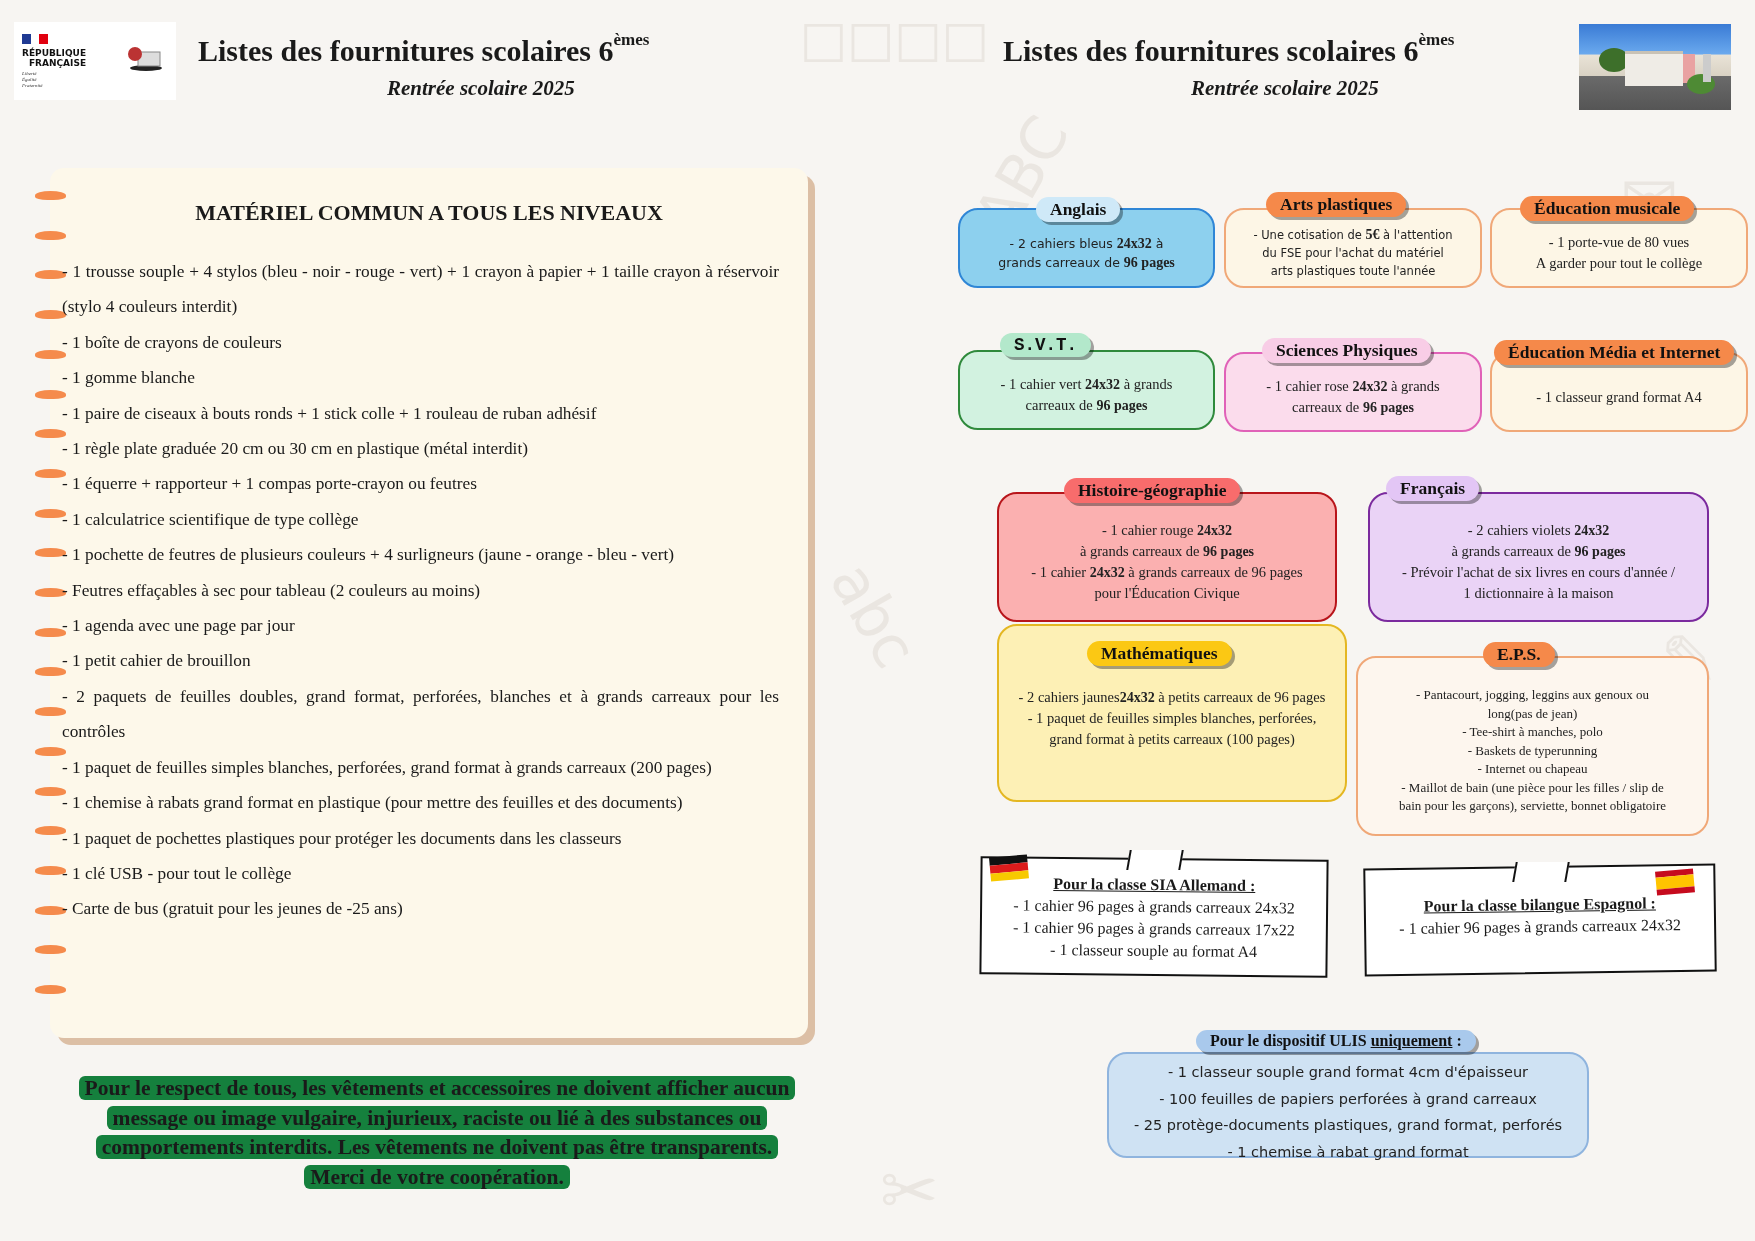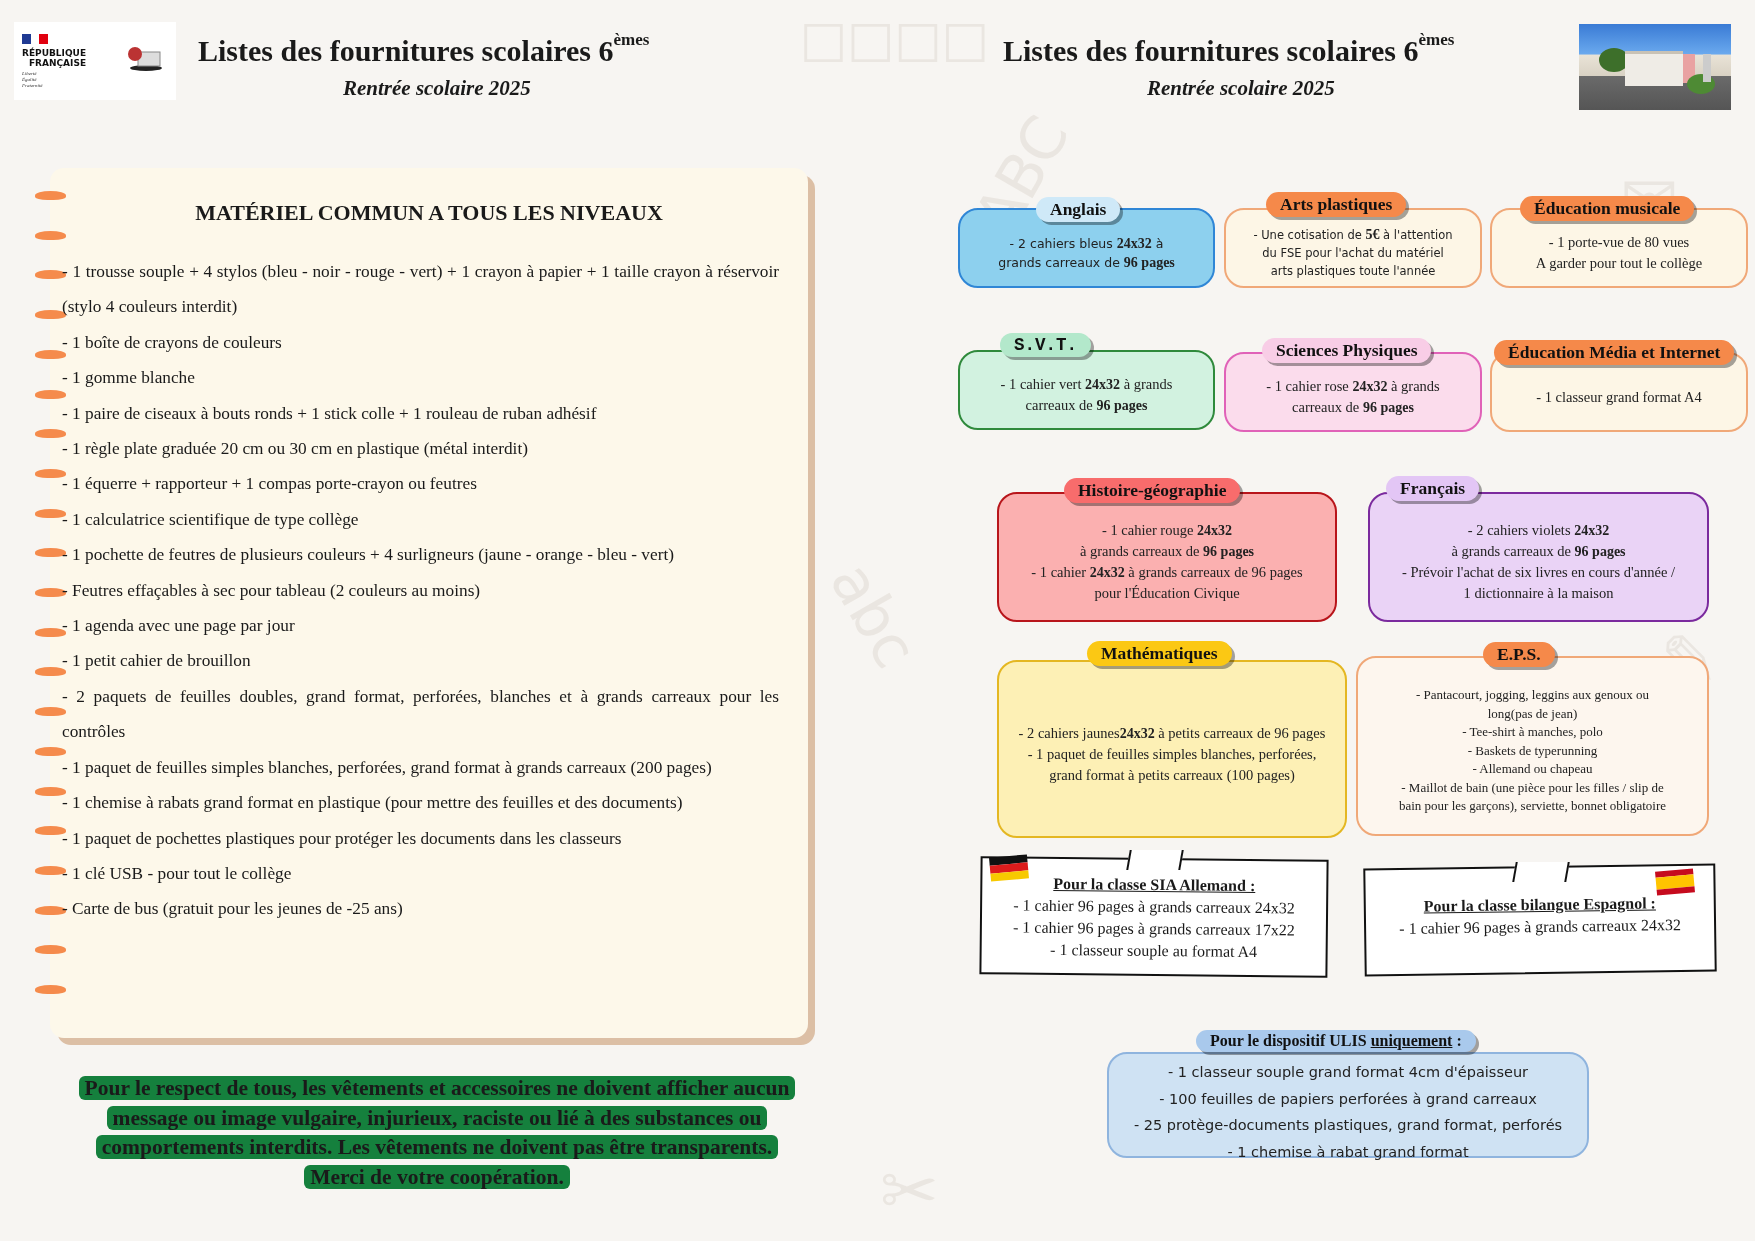--- a/index.html
+++ b/index.html
@@ -7,21 +7,21 @@
   .bg-doodle{position:absolute;color:#e8e3dd;font-family:"DejaVu Sans",sans-serif;font-size:70px;opacity:.8;pointer-events:none;}
   
   .logo-box{position:absolute;left:14px;top:22px;width:162px;height:78px;background:#fff;}
   .rf-flag{position:absolute;left:8px;top:12px;width:26px;height:10px;display:flex;}
   .rf-flag span{flex:1;}
   .rf-text{position:absolute;left:8px;top:26px;font-family:"DejaVu Sans",sans-serif;font-weight:bold;font-size:9px;line-height:10px;color:#111;text-align:right;}
   .rf-motto{position:absolute;left:8px;top:49px;font-style:italic;font-size:5px;line-height:6px;color:#333;}
   .college-logo{position:absolute;left:112px;top:20px;width:40px;height:30px;}
   .title{position:absolute;font-weight:bold;font-size:30px;white-space:nowrap;}
   .title sup{font-size:17px;vertical-align:top;position:relative;top:-4px;}
-  .subtitle{position:absolute;font-weight:bold;font-style:italic;font-size:21px;white-space:nowrap;}
+  .subtitle{position:absolute;font-weight:bold;font-style:italic;font-size:21px;white-space:nowrap;margin-left:44px;}
   .photo{position:absolute;left:1579px;top:24px;width:152px;height:86px;background:linear-gradient(180deg,#3a7bd5 0%,#6aa9ee 35%,#e9e3d7 36%,#d9d2c4 60%,#6a6a6a 61%,#555 100%);overflow:hidden;}
   .photo .bld{position:absolute;left:46px;top:27px;width:58px;height:32px;background:#efece6;border-top:3px solid #c9c2b5;}
   .photo .pink{position:absolute;left:104px;top:30px;width:12px;height:29px;background:#e9a2a2;}
   .photo .tree{position:absolute;left:20px;top:24px;width:30px;height:24px;border-radius:50%;background:#3d6f2a;}
   .photo .bush{position:absolute;left:108px;top:50px;width:28px;height:20px;border-radius:50%;background:#4e8a34;}
   .photo .statue{position:absolute;left:124px;top:30px;width:8px;height:28px;background:#ccc;}
   
   .notebook{position:absolute;left:50px;top:168px;width:758px;height:870px;background:#fdf8ea;border-radius:14px;box-shadow:7px 7px 0 #dcbfa5;}
   .ring{position:absolute;left:35px;width:31px;height:9px;border-radius:50% 50% 40% 40%;background:#f58b4c;}
   .nb-title{position:absolute;left:50px;width:758px;top:200px;text-align:center;font-weight:bold;font-size:22px;}
@@ -174,32 +174,32 @@
       <div><span>pour l'Éducation Civique</span><b></b><span></span></div>
     </div>
     <div class="tag" style="left: 1064px; top: 478px; background: rgb(248, 108, 108);">Histoire-géographie</div>
     <div class="card ser" style="left: 1368px; top: 492px; width: 341px; height: 130px; background: rgb(234, 211, 246); border-color: rgb(123, 42, 158); padding-top: 10px;">
       <div><span>- 2 cahiers violets </span><b>24x32</b><span></span></div>
       <div><span>à grands carreaux de </span><b>96 pages</b><span></span></div>
       <div><span>- Prévoir l'achat de six livres en cours d'année /</span><b></b><span></span></div>
       <div><span>1 dictionnaire à la maison</span><b></b><span></span></div>
     </div>
     <div class="tag" style="left: 1386px; top: 476px; background: rgb(227, 198, 245);">Français</div>
-    <div class="card ser" style="left: 997px; top: 660px; width: 350px; height: 178px; background: rgb(253, 240, 181); border-color: rgb(228, 183, 34); padding-top: 10px;">
+    <div class="card ser" style="left: 997px; top: 624px; width: 350px; height: 178px; background: rgb(253, 240, 181); border-color: rgb(228, 183, 34); padding-top: 10px;">
       <div><span>- 2 cahiers jaunes</span><b>24x32</b><span> à petits carreaux de 96 pages</span></div>
       <div><span>- 1 paquet de feuilles simples blanches, perforées,</span><b></b><span></span></div>
       <div><span>grand format à petits carreaux (100 pages)</span><b></b><span></span></div>
     </div>
     <div class="tag" style="left: 1087px; top: 641px; background: rgb(251, 200, 20);">Mathématiques</div>
     <div class="card ser" style="left: 1356px; top: 656px; width: 353px; height: 180px; background: rgb(253, 246, 238); border-color: rgb(240, 168, 120); padding-top: 10px; font-size: 13px; line-height: 18.5px;">
       <div><span>- Pantacourt, jogging, leggins aux genoux ou</span><b></b><span></span></div>
       <div><span>long(pas de jean)</span><b></b><span></span></div>
       <div><span>- Tee-shirt à manches, polo</span><b></b><span></span></div>
       <div><span>- Baskets de typerunning</span><b></b><span></span></div>
-      <div><span>- Allemand ou chapeau</span><b></b><span></span></div>
+      <div><span>- Internet ou chapeau</span><b></b><span></span></div>
       <div><span>- Maillot de bain (une pièce pour les filles / slip de</span><b></b><span></span></div>
       <div><span>bain pour les garçons), serviette, bonnet obligatoire</span><b></b><span></span></div>
     </div>
     <div class="tag" style="left: 1483px; top: 642px; background: rgb(245, 137, 74);">E.P.S.</div>
   </div>
 
 <div class="torn" style="left:980px;top:858px;width:348px;height:118px;transform:rotate(0.6deg);padding-top:14px;">
   <div class="hd">Pour la classe SIA Allemand :</div>
   <div>- 1 cahier 96 pages à grands carreaux 24x32</div>
   <div>- 1 cahier 96 pages à grands carreaux 17x22</div>

